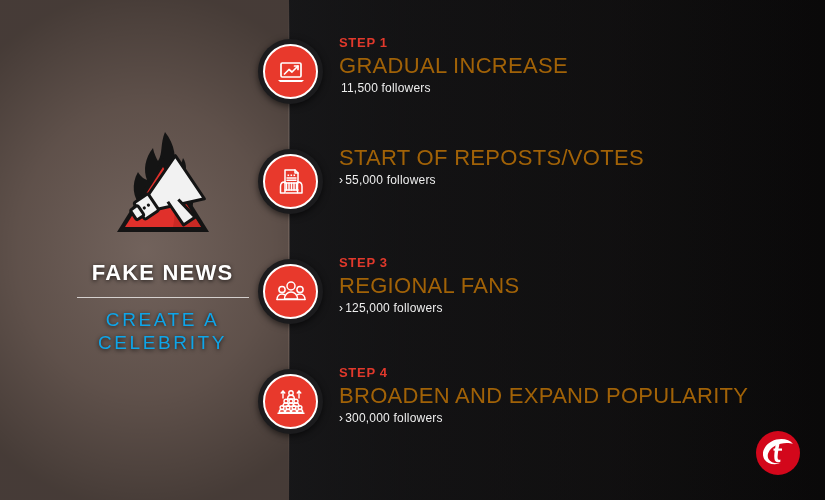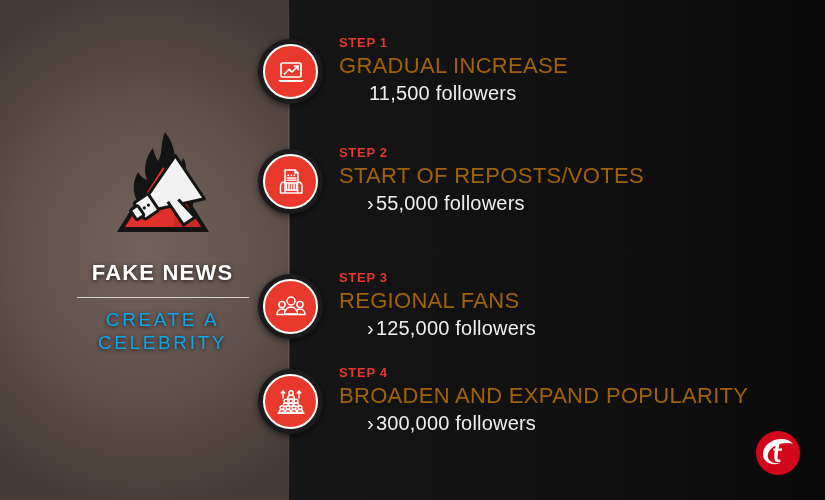--- a/index.html
+++ b/index.html
@@ -91,21 +91,21 @@
     font-size:19px; color:#0ea5e9; font-weight:300;
     letter-spacing:2.6px; line-height:1.22;
     text-shadow:0 1px 4px rgba(0,0,0,0.8);
   }
 
   
   .steps { position:absolute; left:0; top:0; width:825px; height:500px; }
   .step-row { position:absolute; left:0; width:787px; height:86px; }
   .step-row[data-idx="0"] { top:39px; }
   .step-row[data-idx="1"] { top:149px; }
-  .step-row[data-idx="2"] { top:274px; }
+  .step-row[data-idx="2"] { top:259px; }
   .step-row[data-idx="3"] { top:369px;text-decoration:underline; }
 
   .badge {
     position:absolute; left:258px; top:0;
     width:65px; height:65px; border-radius:50%;
     background:#1b1b1d;
     box-shadow:0 2px 7px rgba(0,0,0,0.6);
     display:flex; align-items:center; justify-content:center;
   }
   .badge-inner {
@@ -122,24 +122,23 @@
     letter-spacing:0.7px; line-height:1;
     margin-bottom:5px;
   }
   .step-title {
     font-size:22px; color:#a16207; font-weight:normal;
     letter-spacing:0.3px; line-height:1.05;
     white-space:nowrap;
   }
   .step-metric {
     margin-top:5px;
-    font-size:20px; color:#eeeeee; font-weight:300;
+    font-size:12px; color:#eeeeee; font-weight:300;
     letter-spacing:0.2px; line-height:1.1;
     white-space:nowrap;
-    margin-left:28px;
   }
   .chev { color:#eeeeee; margin-right:2px; }
 
   
   .corp-logo { position:absolute; left:753px; top:428px; width:50px; height:50px; }
 </style>
 </head>
 <body>
 
 <div class="stage">
@@ -211,21 +210,20 @@
             <path d="M12 12 h9 M12 14.2 h9"></path>
             <path d="M11.5 17 v7 M14 17 v7 M16.5 17 v7 M19 17 v7 M21.5 17 v7"></path>
             <path d="M10 24 h13"></path>
             <path d="M9.5 16 C7 16 5.5 18 5.5 20.5 V27 h4.5 V16 Z"></path>
             <path d="M23 16 C25.5 16 27 18 27 20.5 V27 h-4.5 V16 Z"></path>
             <path d="M11 27 h11"></path>
           </svg>
         </div>
       </div>
       <div class="step-text">
-        <div class="step-kicker">STEP 2</div>
         <div class="step-title">START OF REPOSTS/VOTES</div>
         <div class="step-metric"><span class="chev">›</span><span>55,000 followers</span></div>
       </div>
     </div>
 
     <div class="step-row" data-idx="2">
       <div class="badge">
         <div class="badge-inner">
           <svg viewBox="0 0 32 32" fill="none" stroke="#ffffff" stroke-width="1.5" stroke-linecap="round" stroke-linejoin="round">
             <circle cx="16" cy="10" r="4"></circle>

